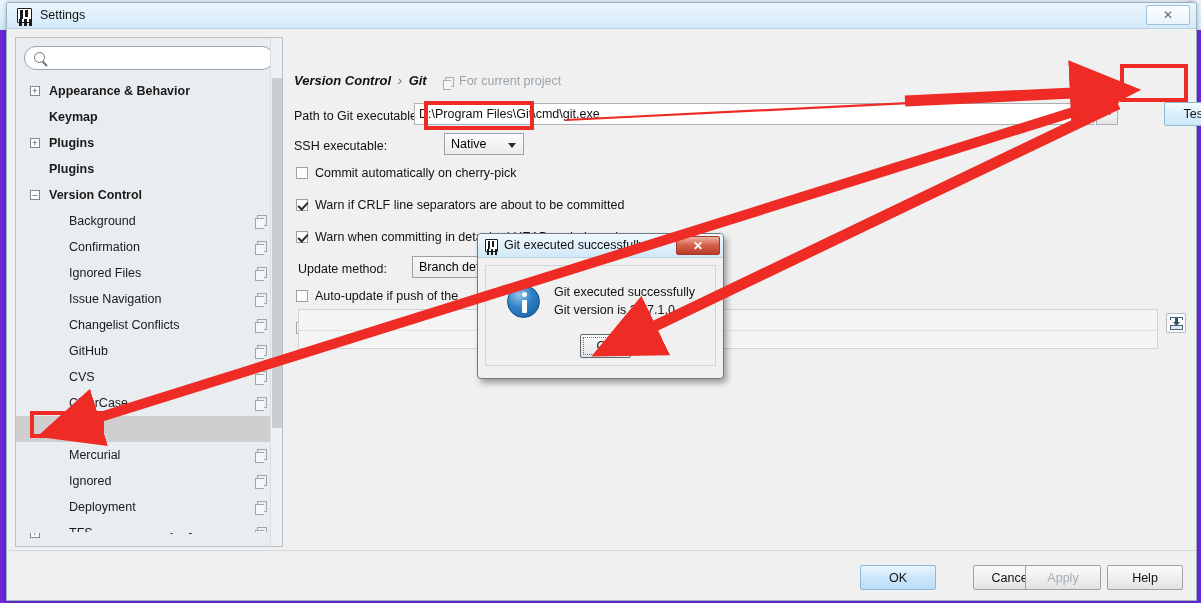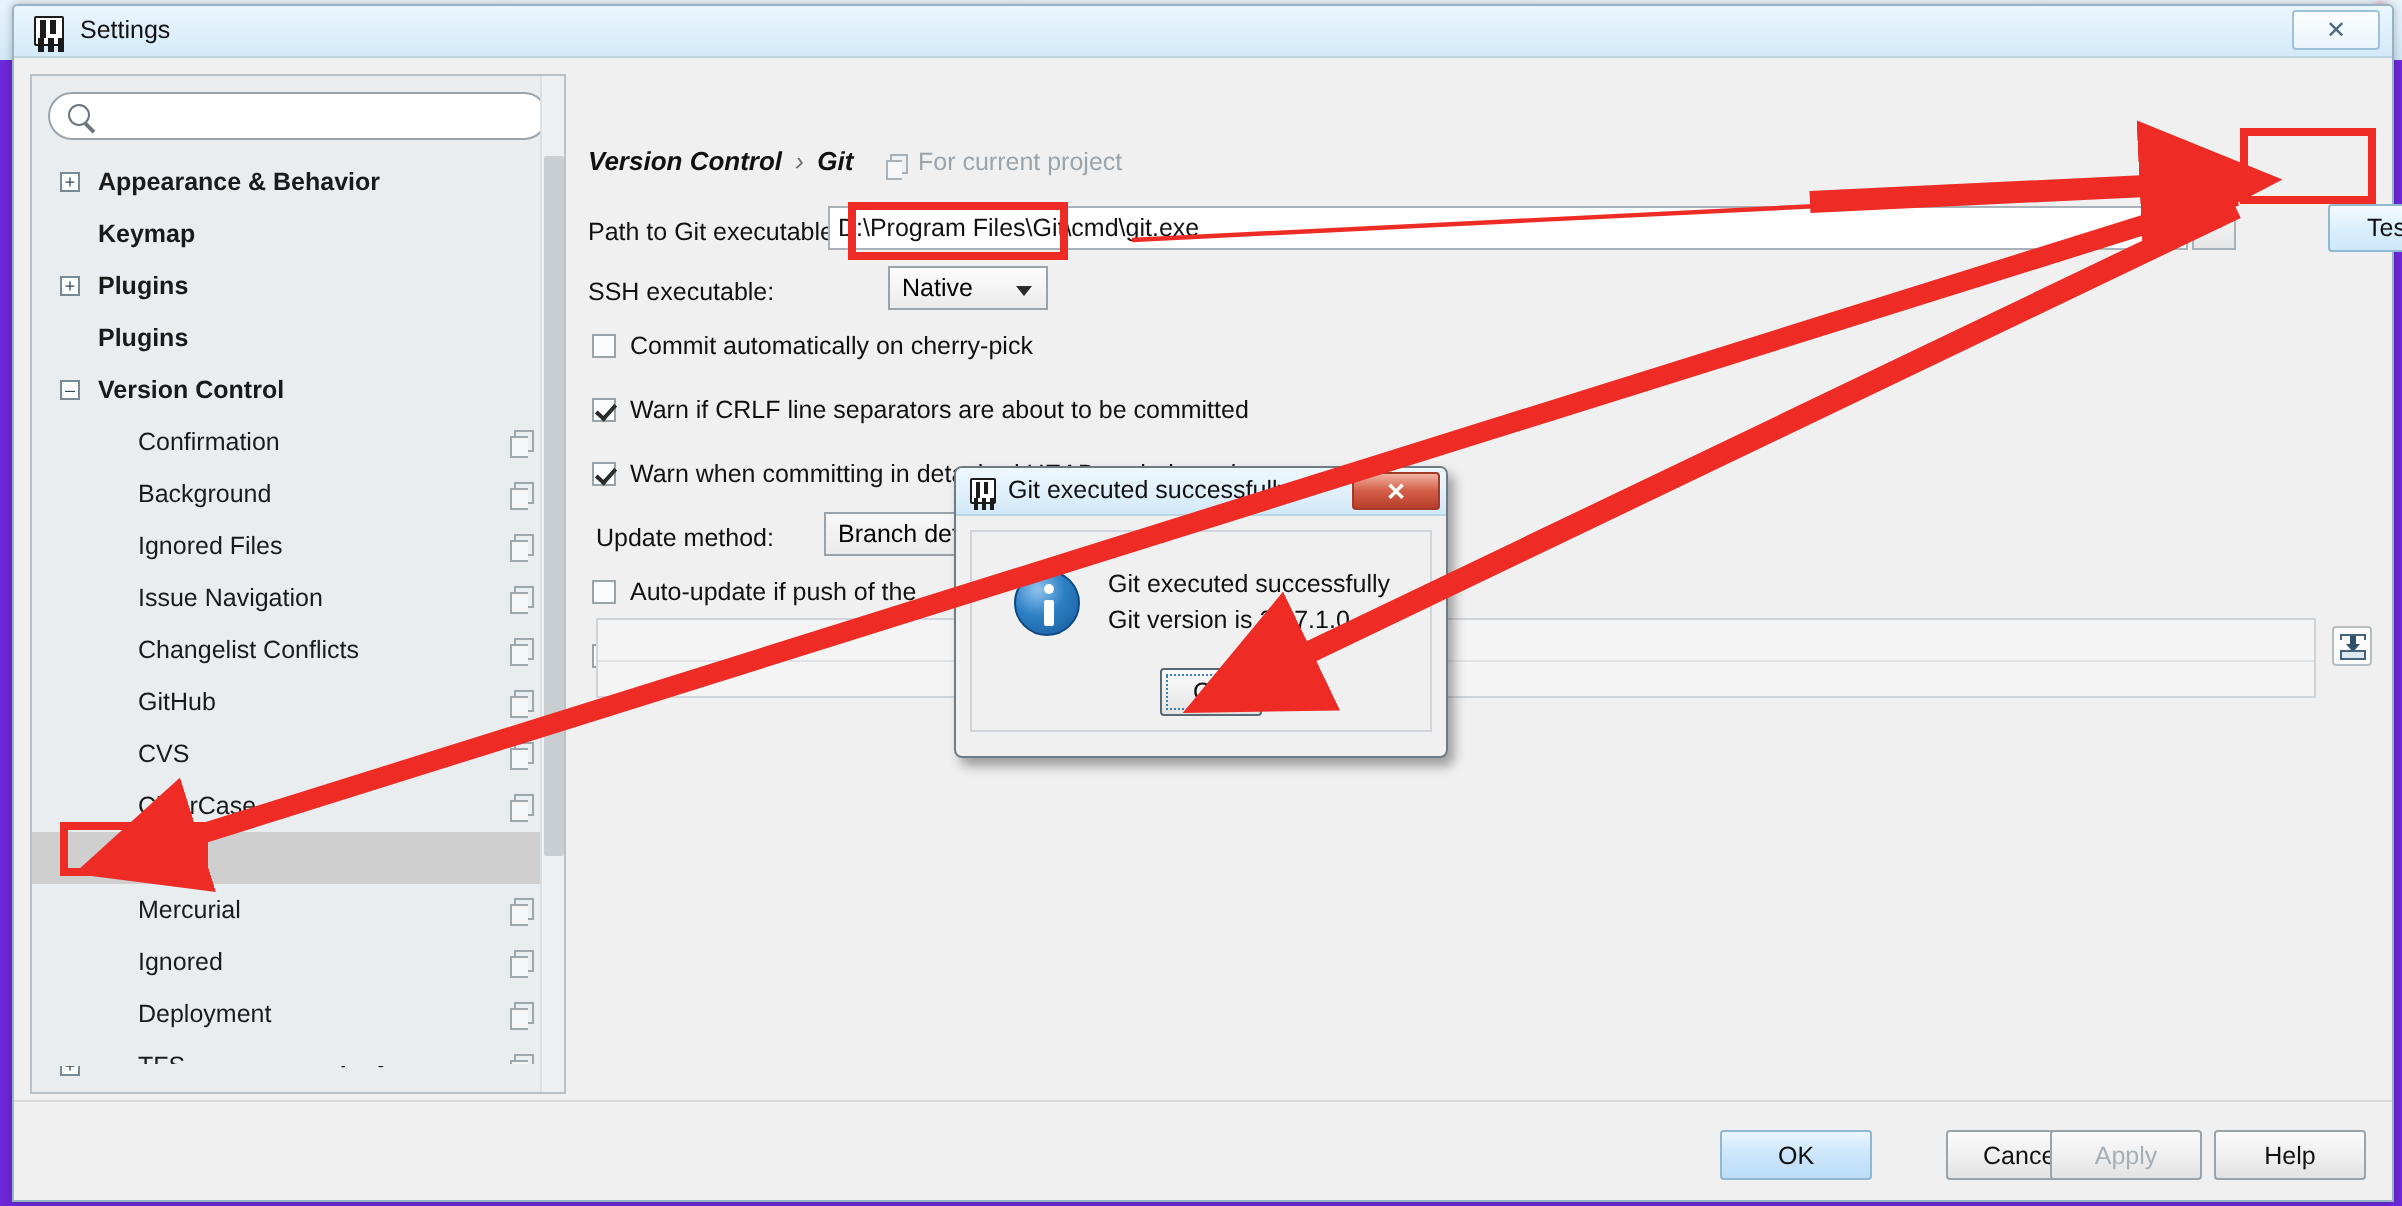--- a/index.html
+++ b/index.html
@@ -485,25 +485,25 @@
               <div class="tree-label group">Plugins</div>
             </div>
             <div class="tree-row">
               <div class="tree-label plain-group">Plugins</div>
             </div>
             <div class="tree-row">
               <div class="twisty">–</div>
               <div class="tree-label group">Version Control</div>
             </div>
             <div class="tree-row">
+              <div class="tree-label child">Background</div>
+              <div class="copy-icon"></div>
+            </div>
+            <div class="tree-row">
               <div class="tree-label child">Confirmation</div>
-              <div class="copy-icon"></div>
-            </div>
-            <div class="tree-row">
-              <div class="tree-label child">Background</div>
               <div class="copy-icon"></div>
             </div>
             <div class="tree-row">
               <div class="tree-label child">Ignored Files</div>
               <div class="copy-icon"></div>
             </div>
             <div class="tree-row">
               <div class="tree-label child">Issue Navigation</div>
               <div class="copy-icon"></div>
             </div>

